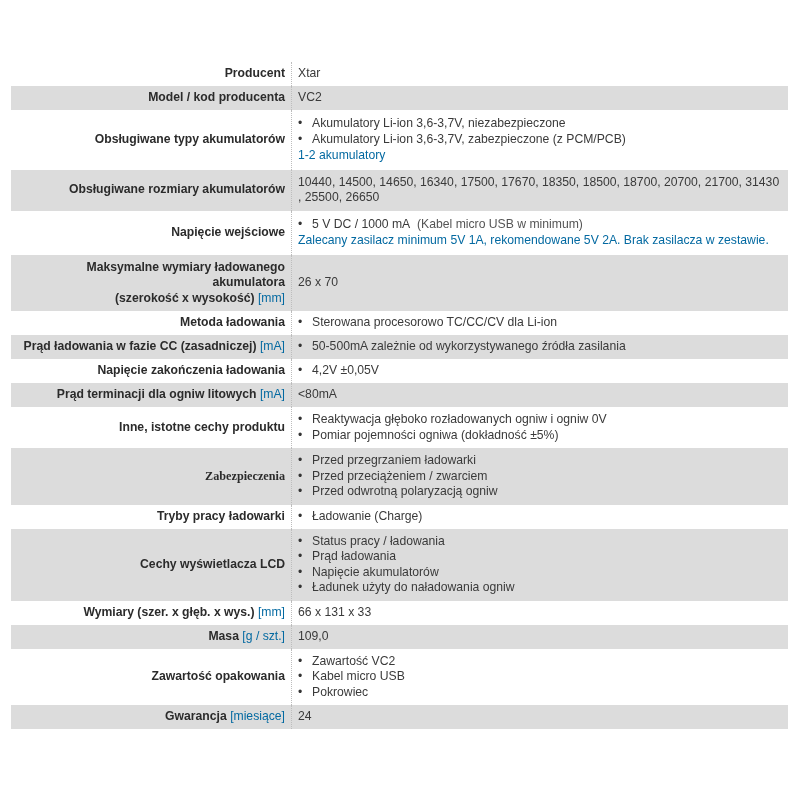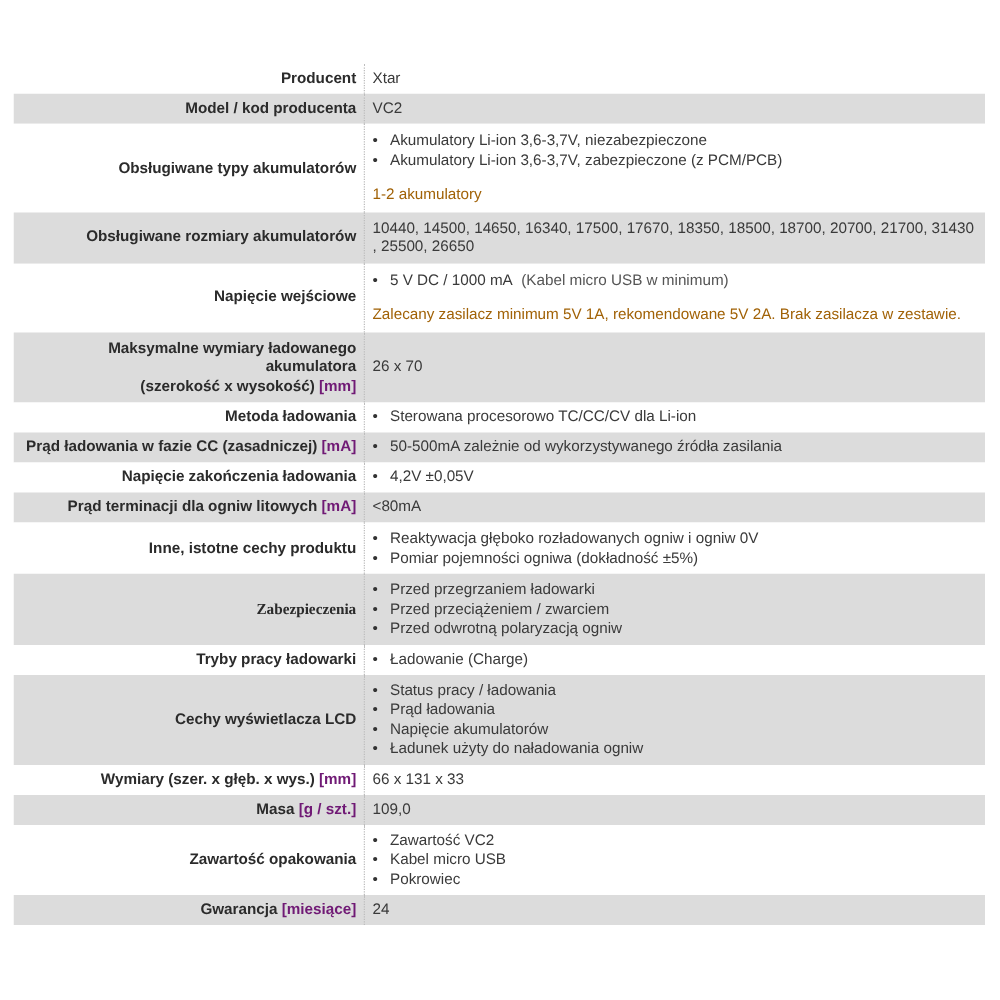--- a/index.html
+++ b/index.html
@@ -1,29 +1,29 @@
 <!DOCTYPE html>
 <html><head>
 <meta charset="utf-8">
 <style>
   html, body { margin: 0; padding: 0; background: #ffffff; }
   body { width: 800px; height: 800px; position: relative; overflow: hidden;
          font-family: "Liberation Sans", "DejaVu Sans", sans-serif; color: #333; }
-  .spec-table { position: absolute; left: 11px; top: 51px; width: 777px; border-collapse: collapse; }
+  .spec-table { position: absolute; left: 11px; top: 62px; width: 777px; border-collapse: collapse; }
   .spec-table td { padding: 0; vertical-align: middle; font-size: 12.2px; line-height: 15.5px; }
   .spec-table tr.gray { background: #dcdcdc; }
   .spec-table tr.white { background: #ffffff; }
   .label { width: 270px; text-align: right; font-weight: bold; color: #2b2b2b;
            padding: 4px 6px 4px 4px !important; border-right: 1px dotted #bdbdbd; }
-  .label .unit { font-weight: bold; color: #701a75; }
+  .label .unit { font-weight: normal; color: #0369a1; }
   .value { padding: 4px 6px 4px 6px !important; color: #3a3a3a; }
   .value ul { margin: 0; padding: 0; list-style: none; }
   .value li { position: relative; padding-left: 14px; }
   .value li::before { content: "\2022"; position: absolute; left: 0; top: 0; color: #333; }
-  .value .note { color: #a16207; margin-top: 12px; }
+  .value .note { color: #0369a1; margin-top: 1px; }
   .value .paren { color: #555; }
   tr.h24 td { height: 16px; }
 </style>
 </head>
 <body>
 
 <table class="spec-table">
   <tbody>
 
     <tr class="white h24">

